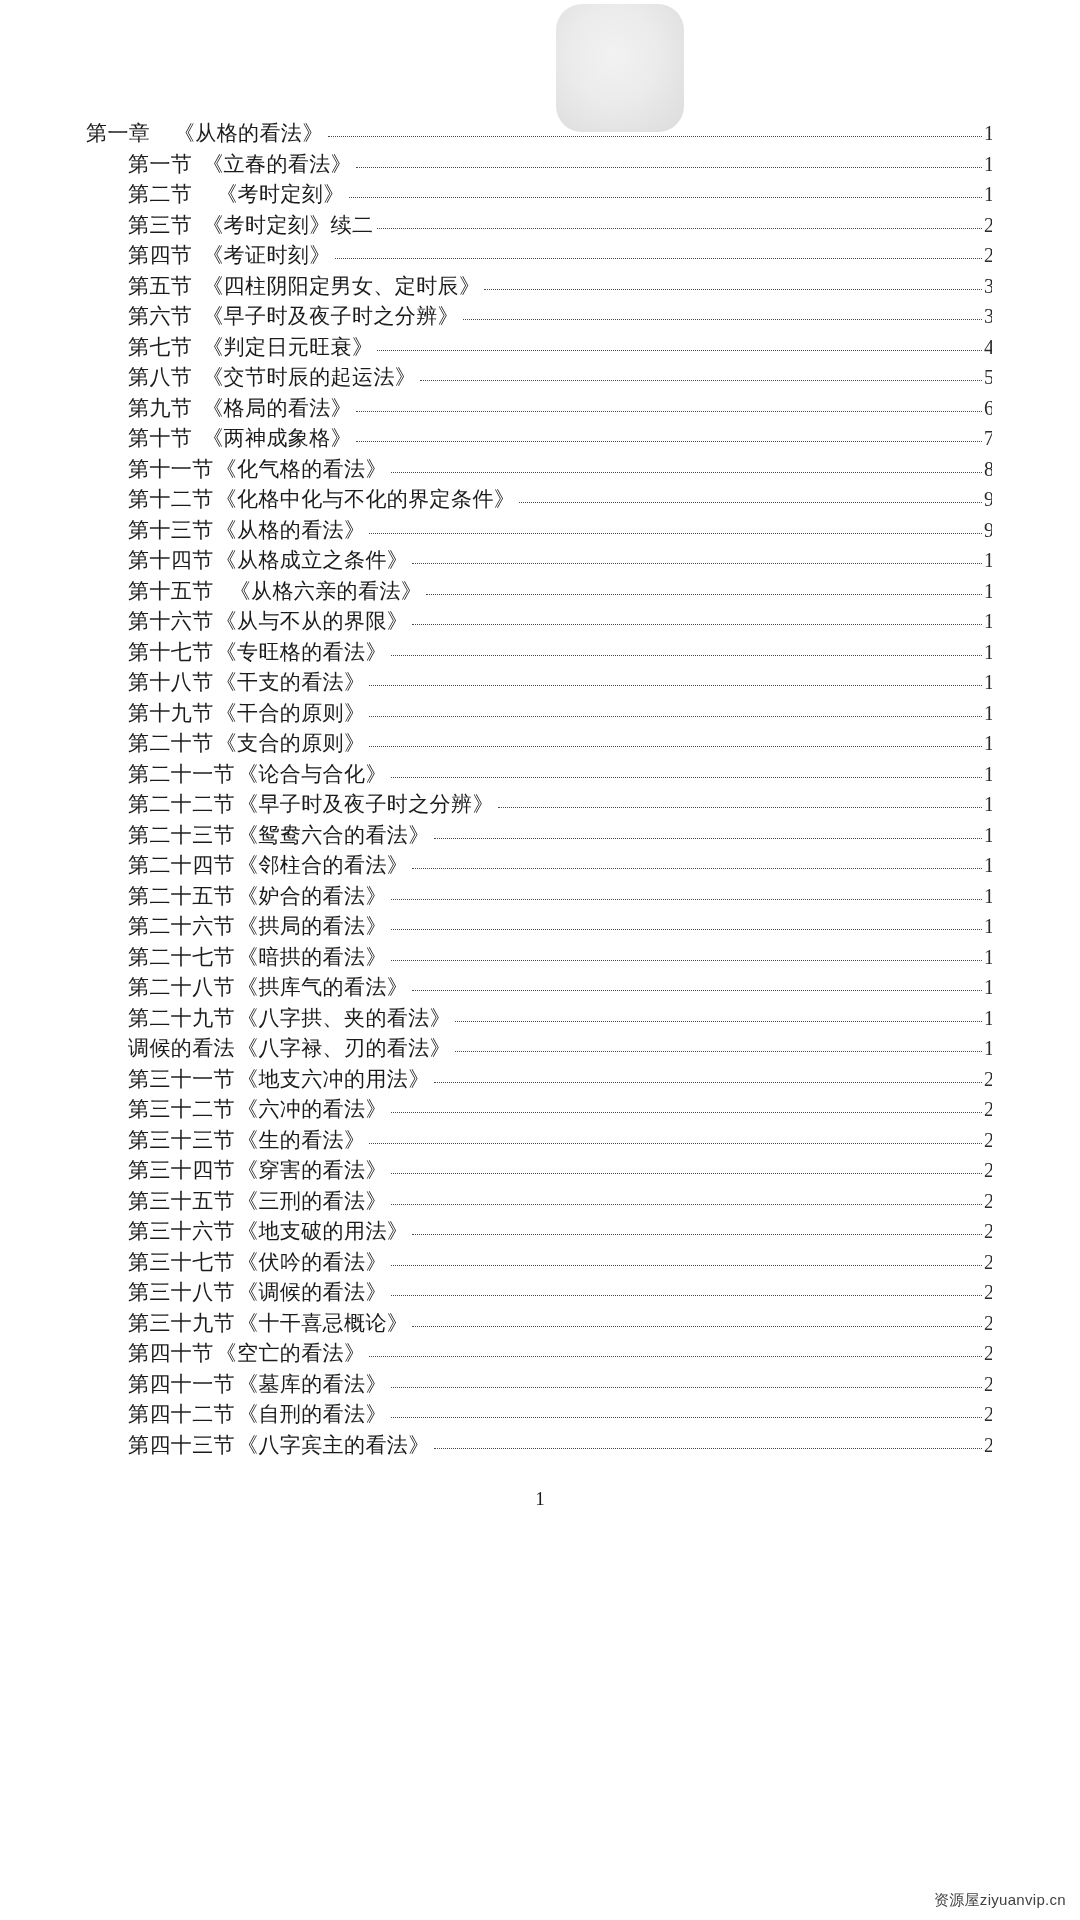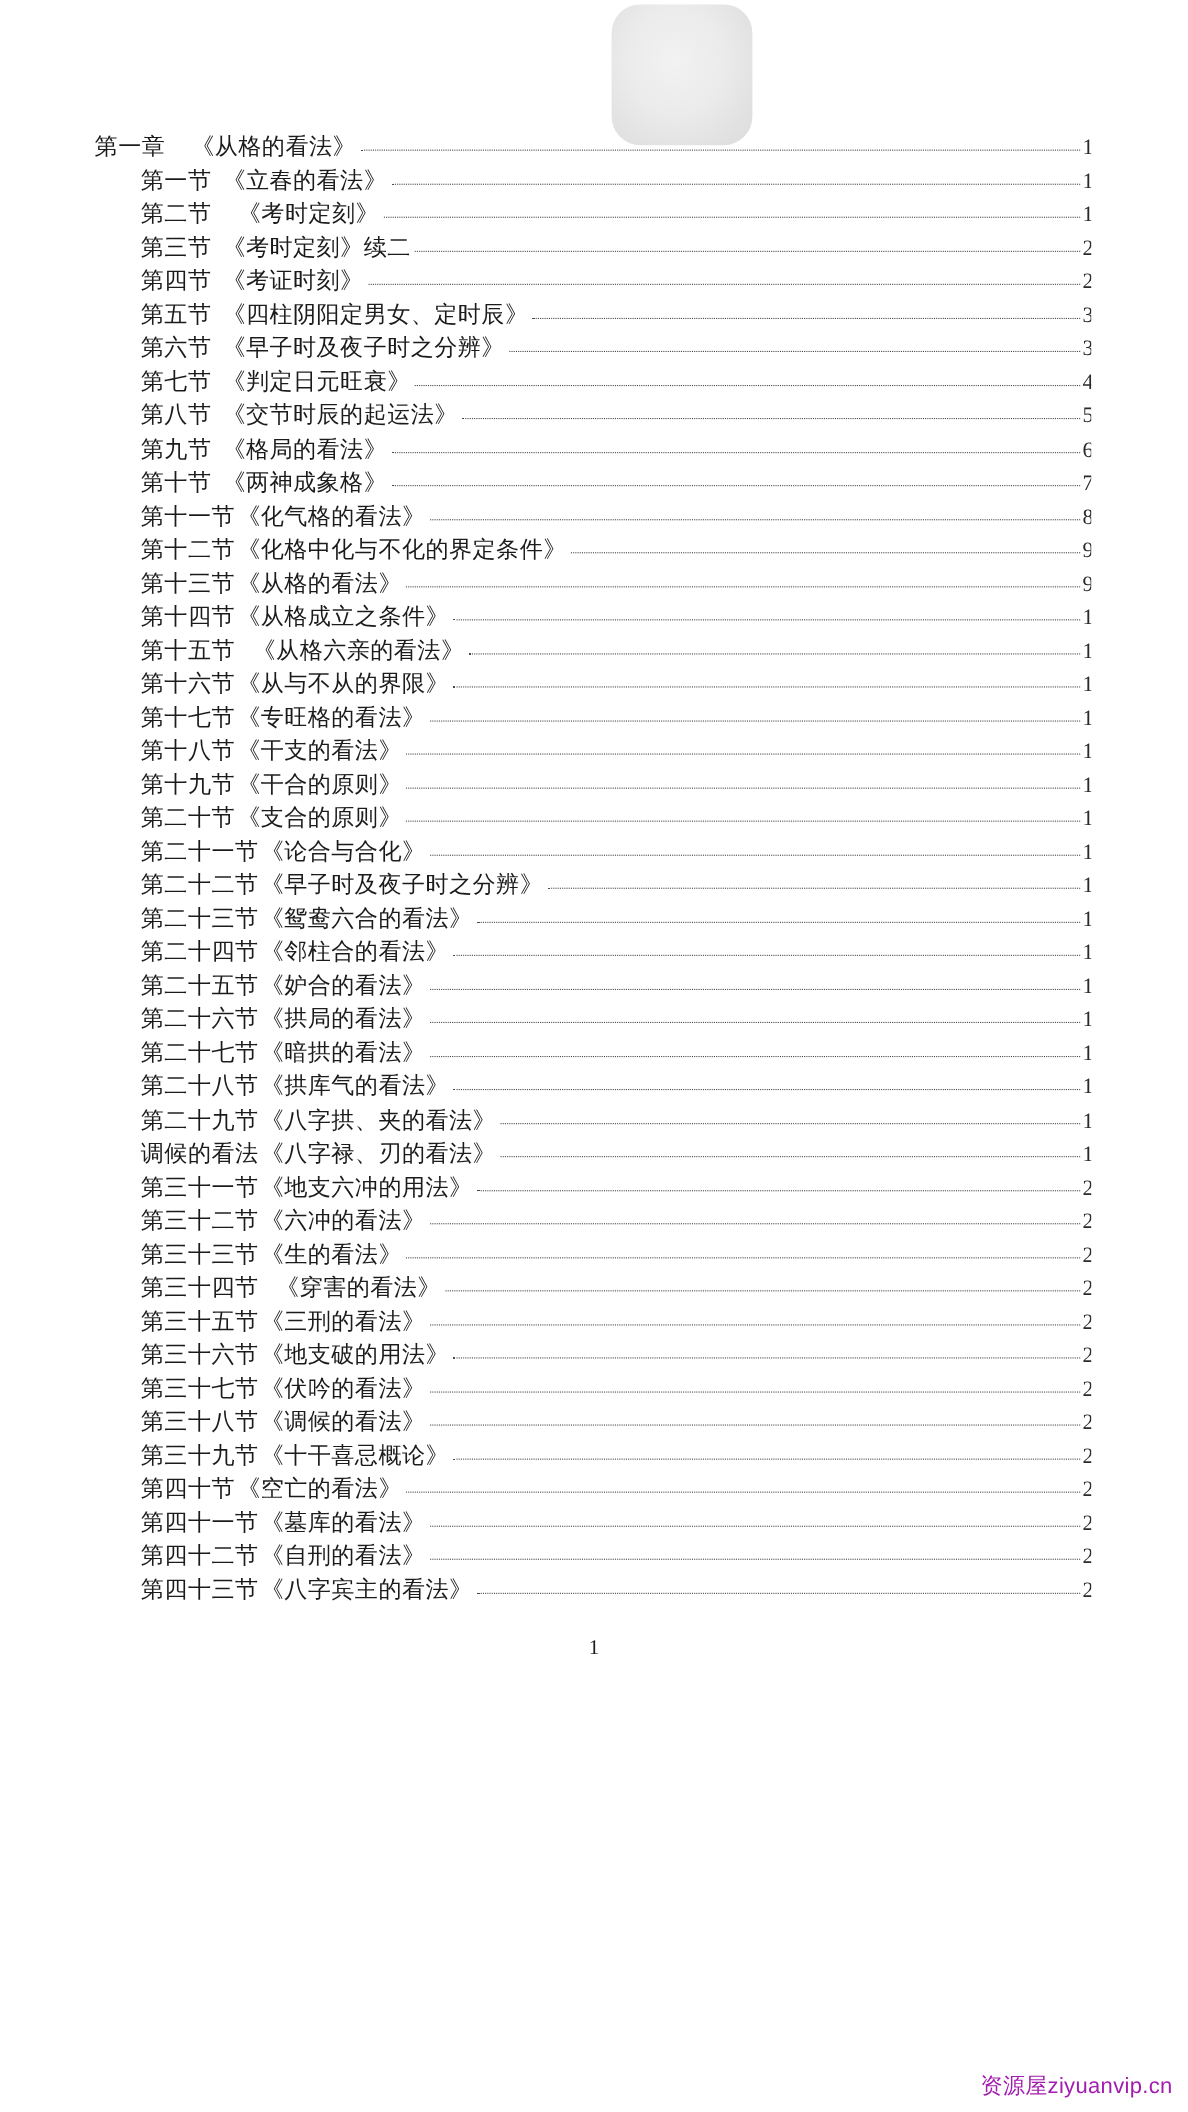--- a/index.html
+++ b/index.html
@@ -88,22 +88,22 @@
     top: 1488px;
     text-align: center;
     font-size: 19px;
     color: #1b1b1b;
   }
   .watermark {
     position: absolute;
     right: 14px;
     bottom: 10px;
     font-family: "Liberation Sans", sans-serif;
-    font-size: 20px;
-    color: #a21caf;
+    font-size: 15px;
+    color: #404040;
     letter-spacing: 0.3px;
   }
 </style>
 </head>
 <body>
 
 <div class="page">
 
   <div class="top-badge"></div>
 
@@ -278,21 +278,21 @@
           <span class="lbl"><span class="sec-no">第三十二节</span><span class="sec-title" style="margin-left: 2px;">《六冲的看法》</span></span>
           <span class="dots"></span>
           <span class="pg">21</span>
         </div>
         <div class="toc-line">
           <span class="lbl"><span class="sec-no">第三十三节</span><span class="sec-title" style="margin-left: 2px;">《生的看法》</span></span>
           <span class="dots"></span>
           <span class="pg">21</span>
         </div>
         <div class="toc-line">
-          <span class="lbl"><span class="sec-no">第三十四节</span><span class="sec-title" style="margin-left: 16px;">《穿害的看法》</span></span>
+          <span class="lbl"><span class="sec-no">第三十四节</span><span class="sec-title" style="margin-left: 2px;">《穿害的看法》</span></span>
           <span class="dots"></span>
           <span class="pg">22</span>
         </div>
         <div class="toc-line">
           <span class="lbl"><span class="sec-no">第三十五节</span><span class="sec-title" style="margin-left: 2px;">《三刑的看法》</span></span>
           <span class="dots"></span>
           <span class="pg">22</span>
         </div>
         <div class="toc-line">
           <span class="lbl"><span class="sec-no">第三十六节</span><span class="sec-title" style="margin-left: 2px;">《地支破的用法》</span></span>

